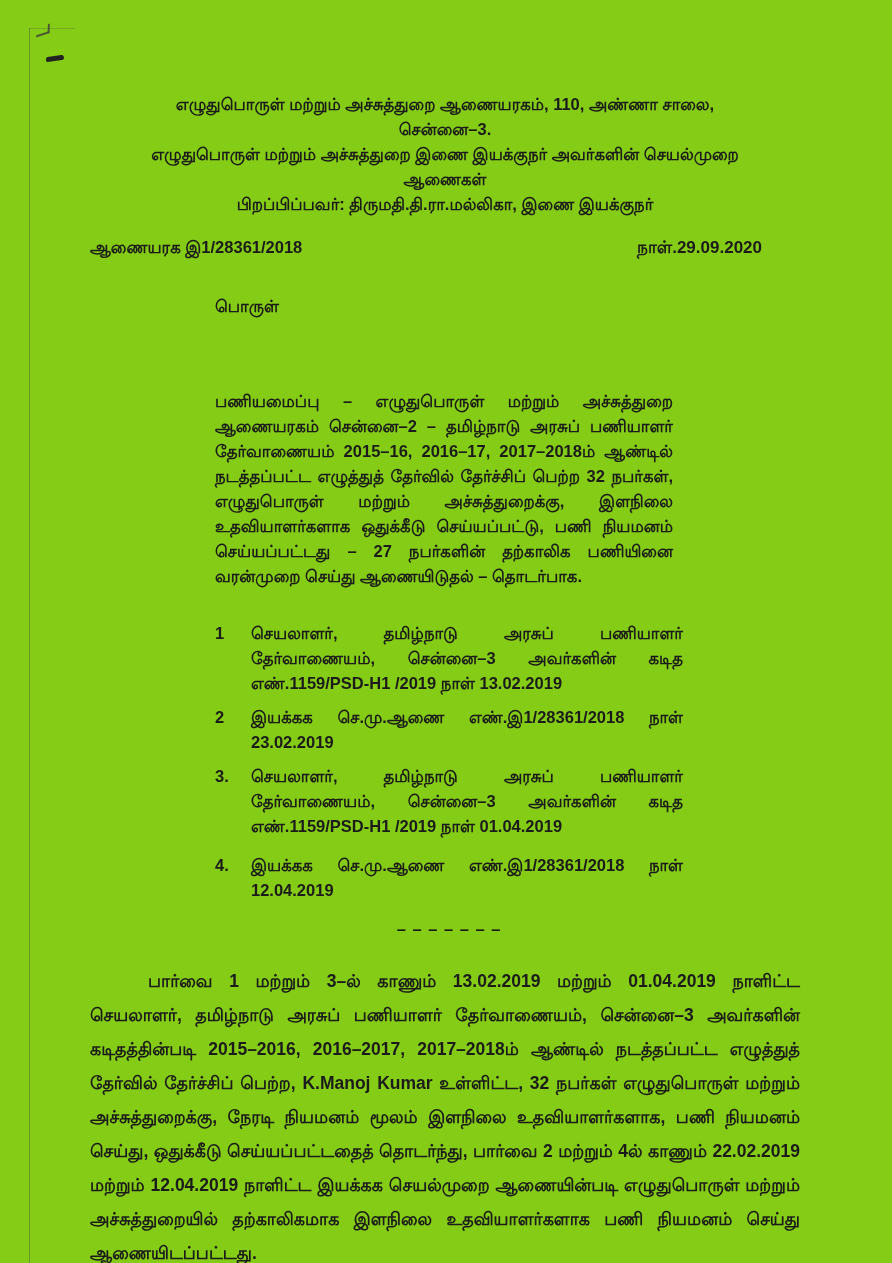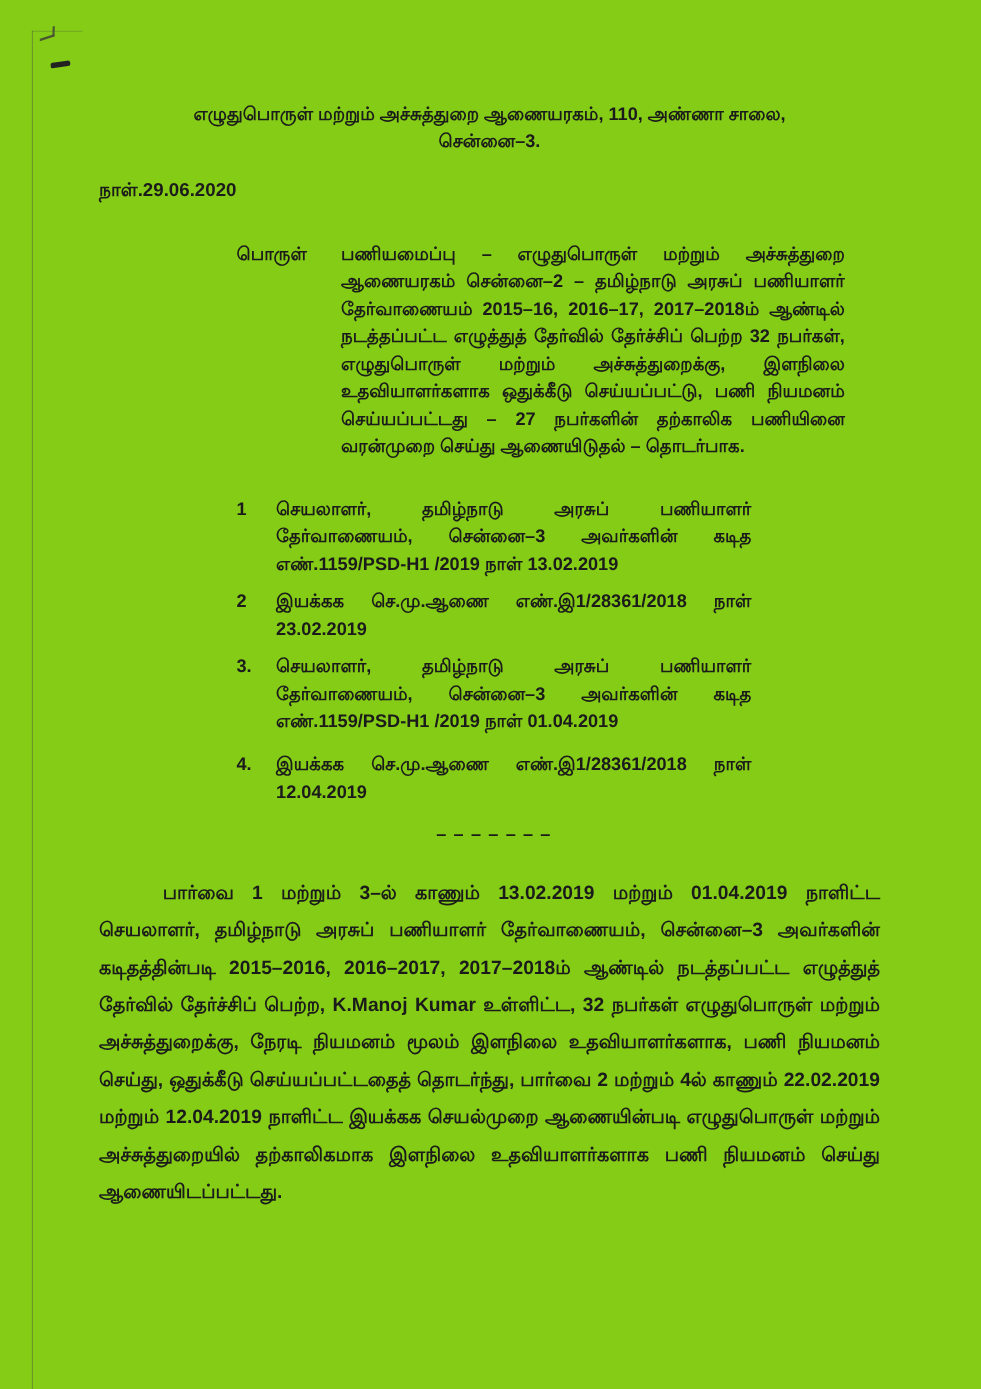--- a/index.html
+++ b/index.html
@@ -72,20 +72,21 @@
     align-items: baseline;
     font-weight: 700;
     padding-right: 38px;
   }
   .order-date { font-size: 17px; }
 
   .subject-section {
     margin-top: 34px;
     display: flex;
     padding-left: 125px;
+    flex-direction: column;
   }
   .subject-label {
     flex: 0 0 95px;
     font-weight: 700;
   }
   .subject-text {
     width: 458px;
     text-align: justify;
     text-justify: inter-word;
   }
@@ -139,24 +140,27 @@
   <div class="scan-edge-left"></div>
   <div class="scan-corner-top"></div>
   <div class="pen-mark-1"></div>
   <div class="pen-mark-2"></div>
 
   <div class="content">
 
     <div class="doc-header">
       <div>எழுதுபொருள் மற்றும் அச்சுத்துறை  ஆணையரகம், 110, அண்ணா சாலை,</div>
       <div>சென்னை–3.</div>
+      <div class="hdr-title">எழுதுபொருள் மற்றும் அச்சுத்துறை இணை இயக்குநர் அவர்களின் செயல்முறை ஆணைகள்</div>
+      <div>பிறப்பிப்பவர்: திருமதி.தி.ரா.மல்லிகா, இணை இயக்குநர்</div>
     </div>
 
     <div class="order-row">
-      <span class="order-date">நாள்.29.06.2020</span>
+      <span class="order-number">ஆணையரக இ1/28361/2018</span>
+      <span class="order-date">நாள்.29.09.2020</span>
     </div>
 
     <div class="subject-section">
       <div class="subject-label">பொருள்</div>
       <div class="subject-text">பணியமைப்பு – எழுதுபொருள் மற்றும் அச்சுத்துறை ஆணையரகம் சென்னை–2 – தமிழ்நாடு அரசுப் பணியாளர் தேர்வாணையம் 2015–16, 2016–17, 2017–2018ம் ஆண்டில் நடத்தப்பட்ட எழுத்துத் தேர்வில் தேர்ச்சிப் பெற்ற 32 நபர்கள், எழுதுபொருள் மற்றும் அச்சுத்துறைக்கு, இளநிலை உதவியாளர்களாக ஒதுக்கீடு செய்யப்பட்டு, பணி நியமனம் செய்யப்பட்டது – 27 நபர்களின் தற்காலிக பணியினை வரன்முறை செய்து ஆணையிடுதல் – தொடர்பாக.</div>
     </div>
 
     <div class="references-section">
       <div class="references-items">
 

